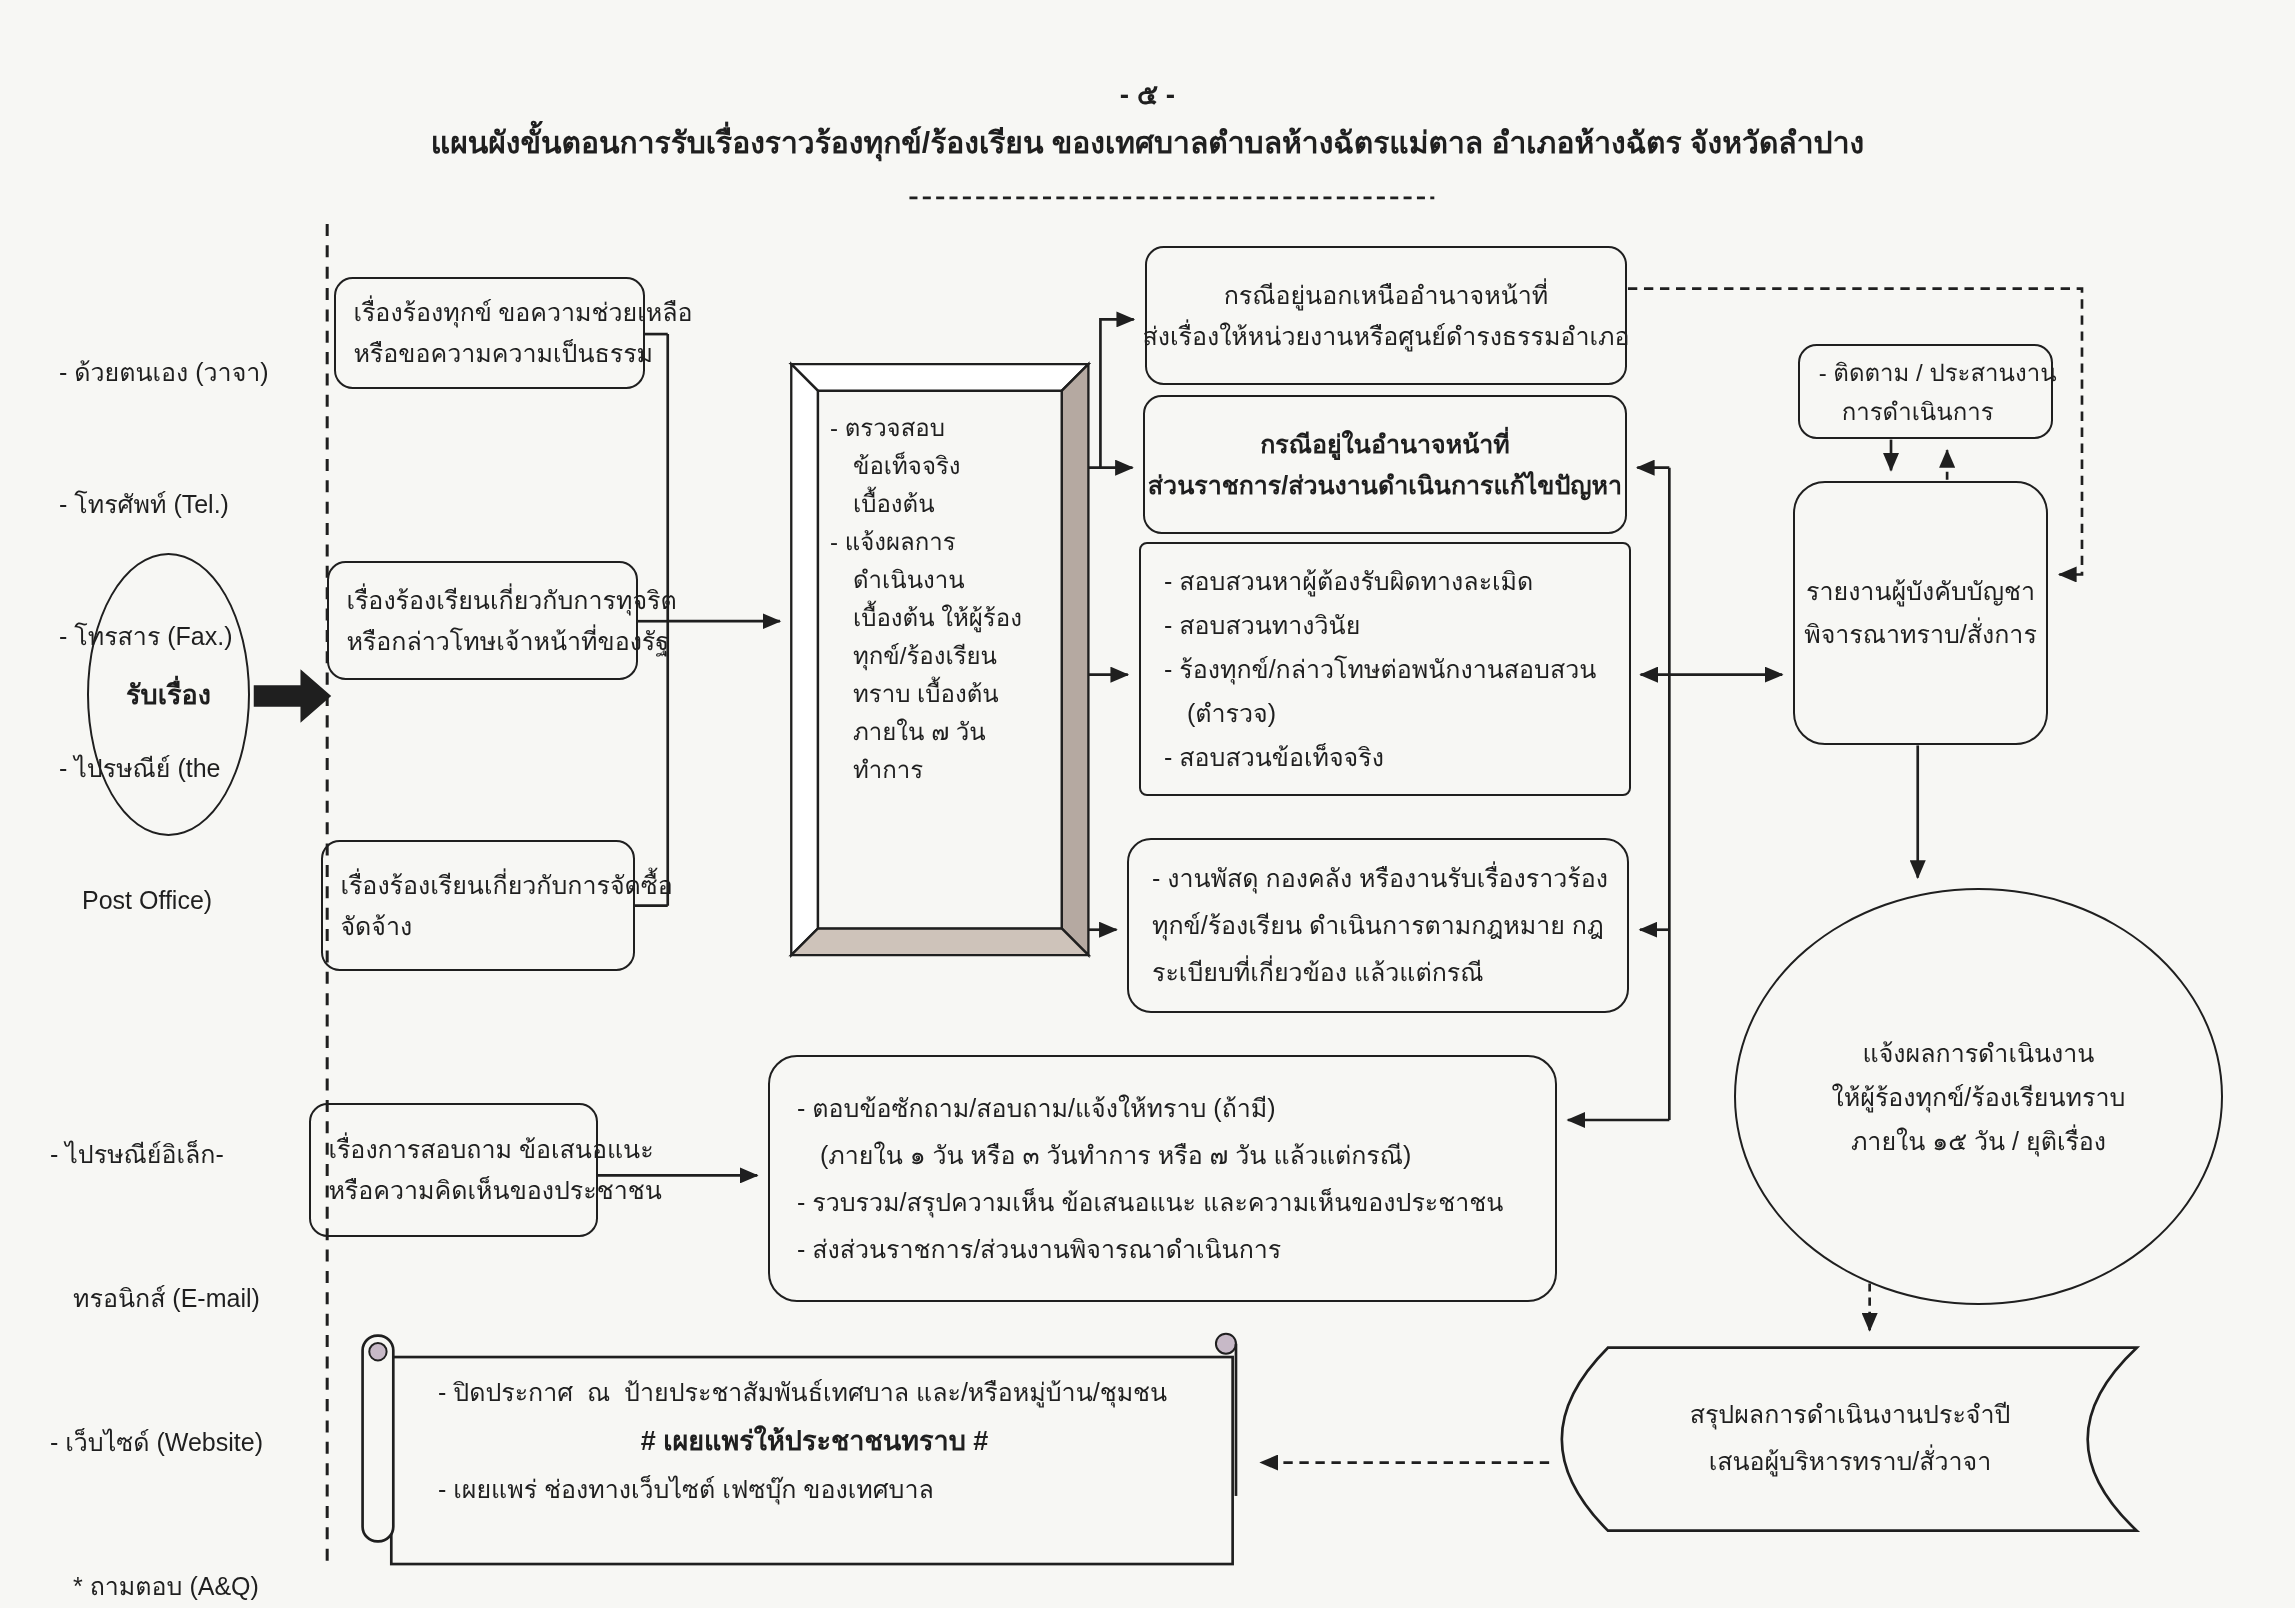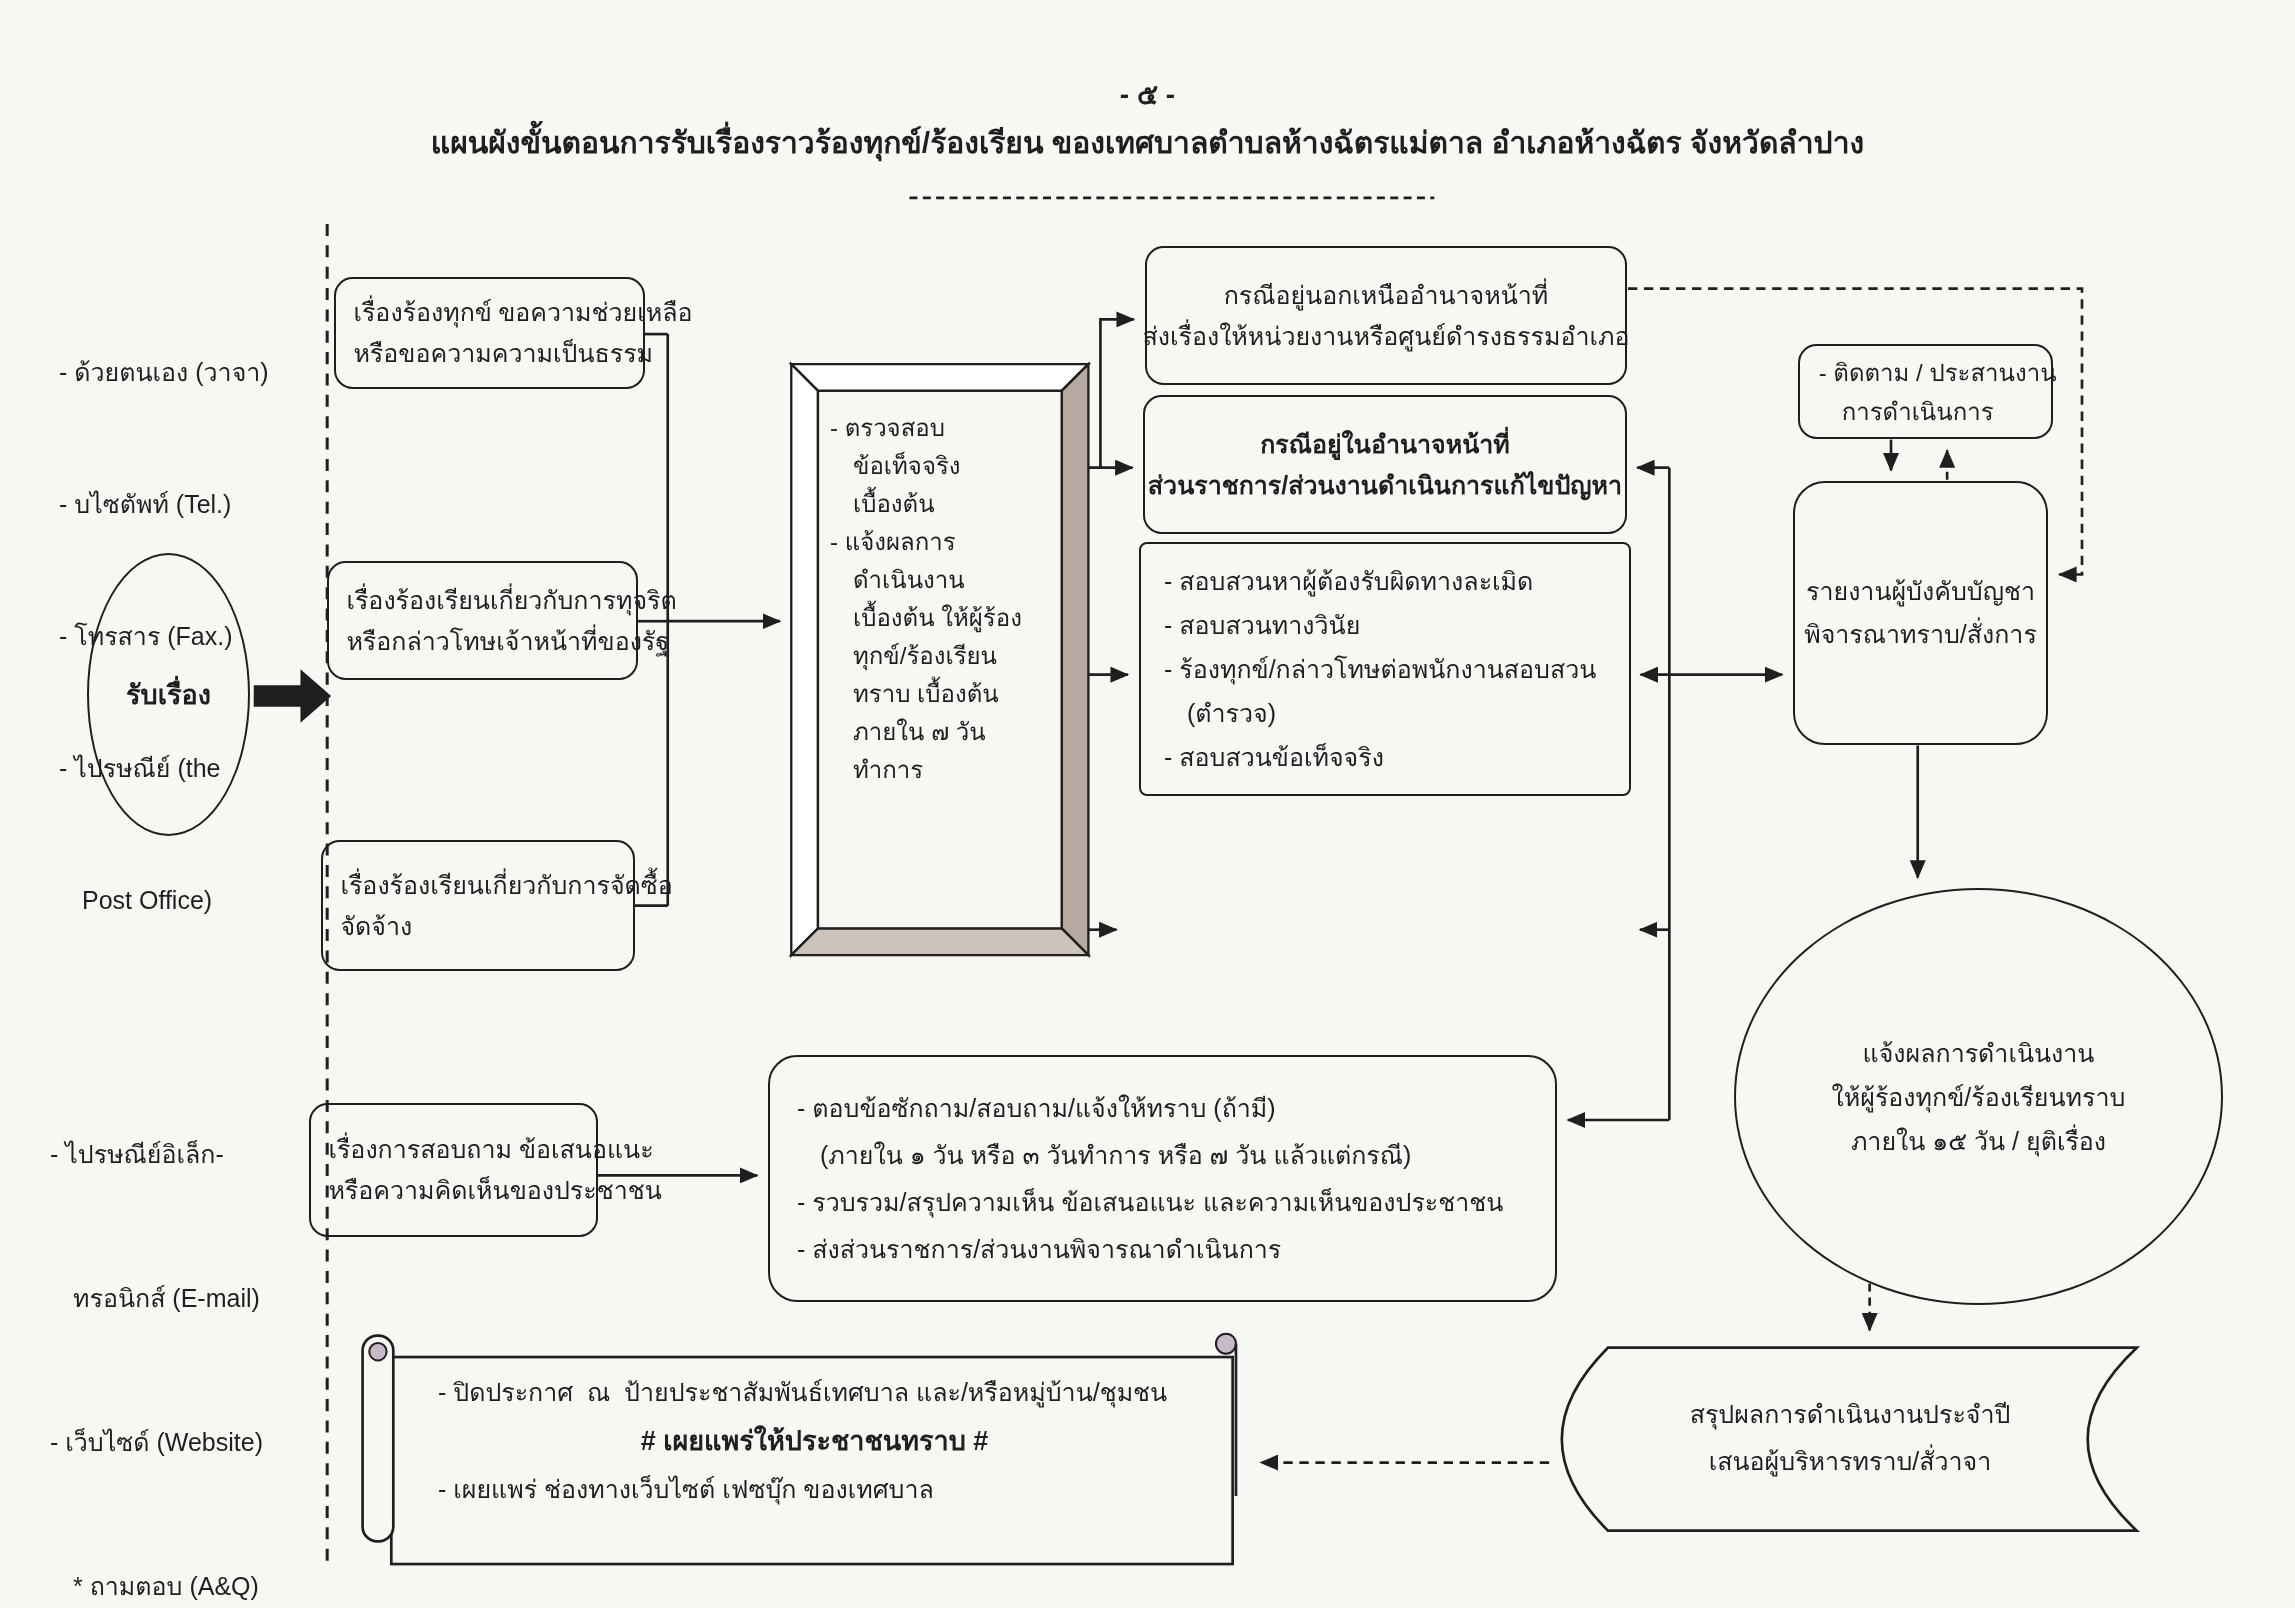--- a/index.html
+++ b/index.html
@@ -91,21 +91,21 @@
       <circle cx="1836" cy="2012" r="15" fill="#c7b9c7" stroke="#1f1f1f" stroke-width="3"></circle>
       <path d="M1851,2012 V2240" stroke="#1f1f1f" stroke-width="4" fill="none"></path>
     </g>
   </svg>
 
   <div class="pagehead bold" style="top:72px;font-size:28px;">- ๕ -</div>
   <div class="pagehead bold" style="top:119px;font-size:30px;">แผนผังขั้นตอนการรับเรื่องราวร้องทุกข์/ร้องเรียน ของเทศบาลตำบลห้างฉัตรแม่ตาล อำเภอห้างฉัตร จังหวัดลำปาง</div>
 
   <div class="abs txt" style="left:59px;top:262px;">
     <div class="ln">- ด้วยตนเอง (วาจา)</div>
-    <div class="ln">- บไซตัพท์ (Tel.)</div>
+    <div class="ln">- โทรศัพท์ (Tel.)</div>
     <div class="ln">- โทรสาร (Fax.)</div>
     <div class="ln">- ไปรษณีย์ (the</div>
     <div class="ln ind">Post Office)</div>
   </div>
 
   <div class="abs txt" style="left:50px;top:1034px;line-height:48px;">
     <div class="ln">- ไปรษณีย์อิเล็ก-</div>
     <div class="ln ind">ทรอนิกส์ (E-mail)</div>
     <div class="ln">- เว็บไซด์ (Website)</div>
     <div class="ln ind">* ถามตอบ (A&amp;Q)</div>
@@ -163,20 +163,25 @@
   </div>
 
   <div class="box vcenter" style="left:1139px;top:542px;width:492px;height:254px;border-radius:8px;padding-left:23px;">
     <div class="txt" style="line-height:44px;">- สอบสวนหาผู้ต้องรับผิดทางละเมิด</div>
     <div class="txt" style="line-height:44px;">- สอบสวนทางวินัย</div>
     <div class="txt" style="line-height:44px;">- ร้องทุกข์/กล่าวโทษต่อพนักงานสอบสวน</div>
     <div class="txt ind" style="line-height:44px;">(ตำรวจ)</div>
     <div class="txt" style="line-height:44px;">- สอบสวนข้อเท็จจริง</div>
   </div>
 
+  <div class="box vcenter" style="left:1127px;top:838px;width:502px;height:175px;border-radius:24px;padding-left:23px;">
+    <div class="txt" style="line-height:47px;">- งานพัสดุ กองคลัง หรืองานรับเรื่องราวร้อง</div>
+    <div class="txt" style="line-height:47px;">ทุกข์/ร้องเรียน ดำเนินการตามกฎหมาย กฎ</div>
+    <div class="txt" style="line-height:47px;">ระเบียบที่เกี่ยวข้อง แล้วแต่กรณี</div>
+  </div>
 
   <div class="box vcenter" style="left:768px;top:1055px;width:789px;height:247px;border-radius:29px;padding-left:27px;">
     <div class="txt" style="line-height:47px;">- ตอบข้อซักถาม/สอบถาม/แจ้งให้ทราบ (ถ้ามี)</div>
     <div class="txt ind" style="line-height:47px;">(ภายใน ๑ วัน หรือ ๓ วันทำการ หรือ ๗ วัน แล้วแต่กรณี)</div>
     <div class="txt" style="line-height:47px;">- รวบรวม/สรุปความเห็น ข้อเสนอแนะ และความเห็นของประชาชน</div>
     <div class="txt" style="line-height:47px;">- ส่งส่วนราชการ/ส่วนงานพิจารณาดำเนินการ</div>
   </div>
 
   <div class="box vcenter" style="left:1798px;top:344px;width:255px;height:95px;padding-left:18.7px;">
     <div class="txt" style="line-height:39px;font-size:24px;">- ติดตาม / ประสานงาน</div>

